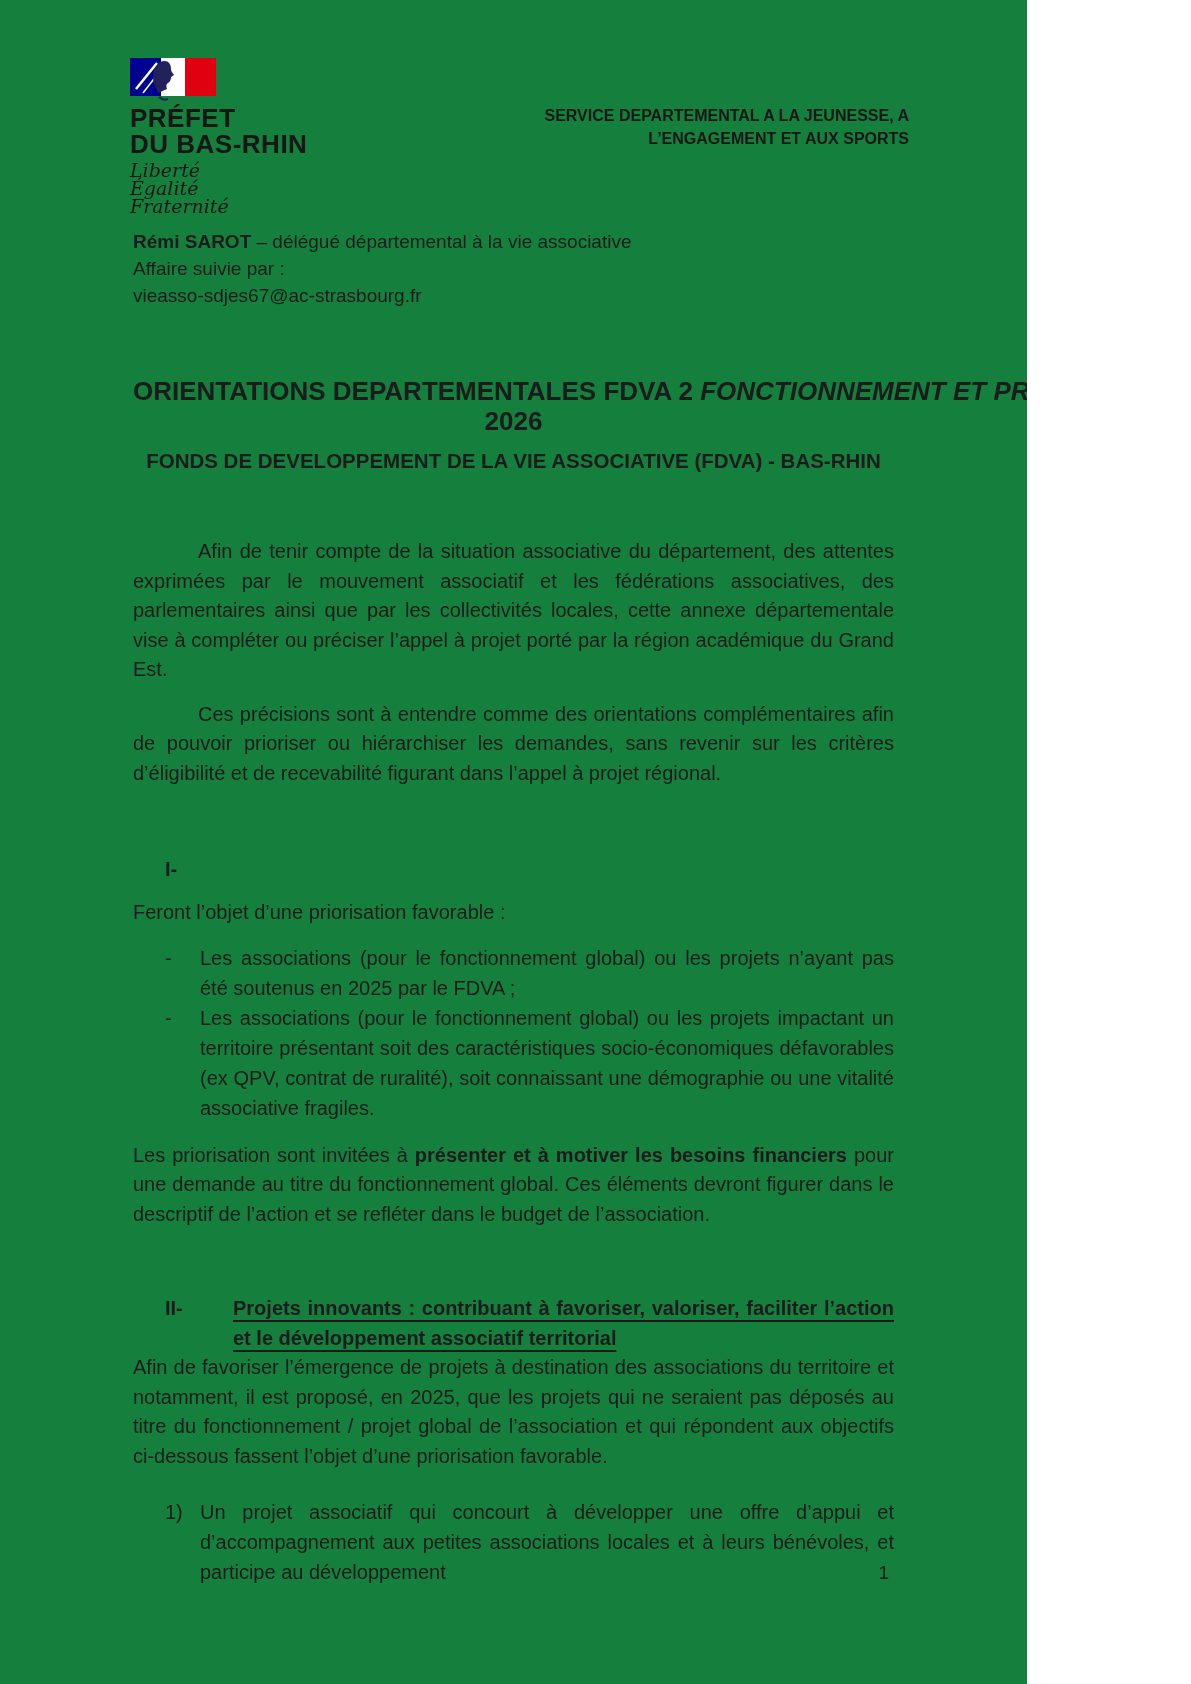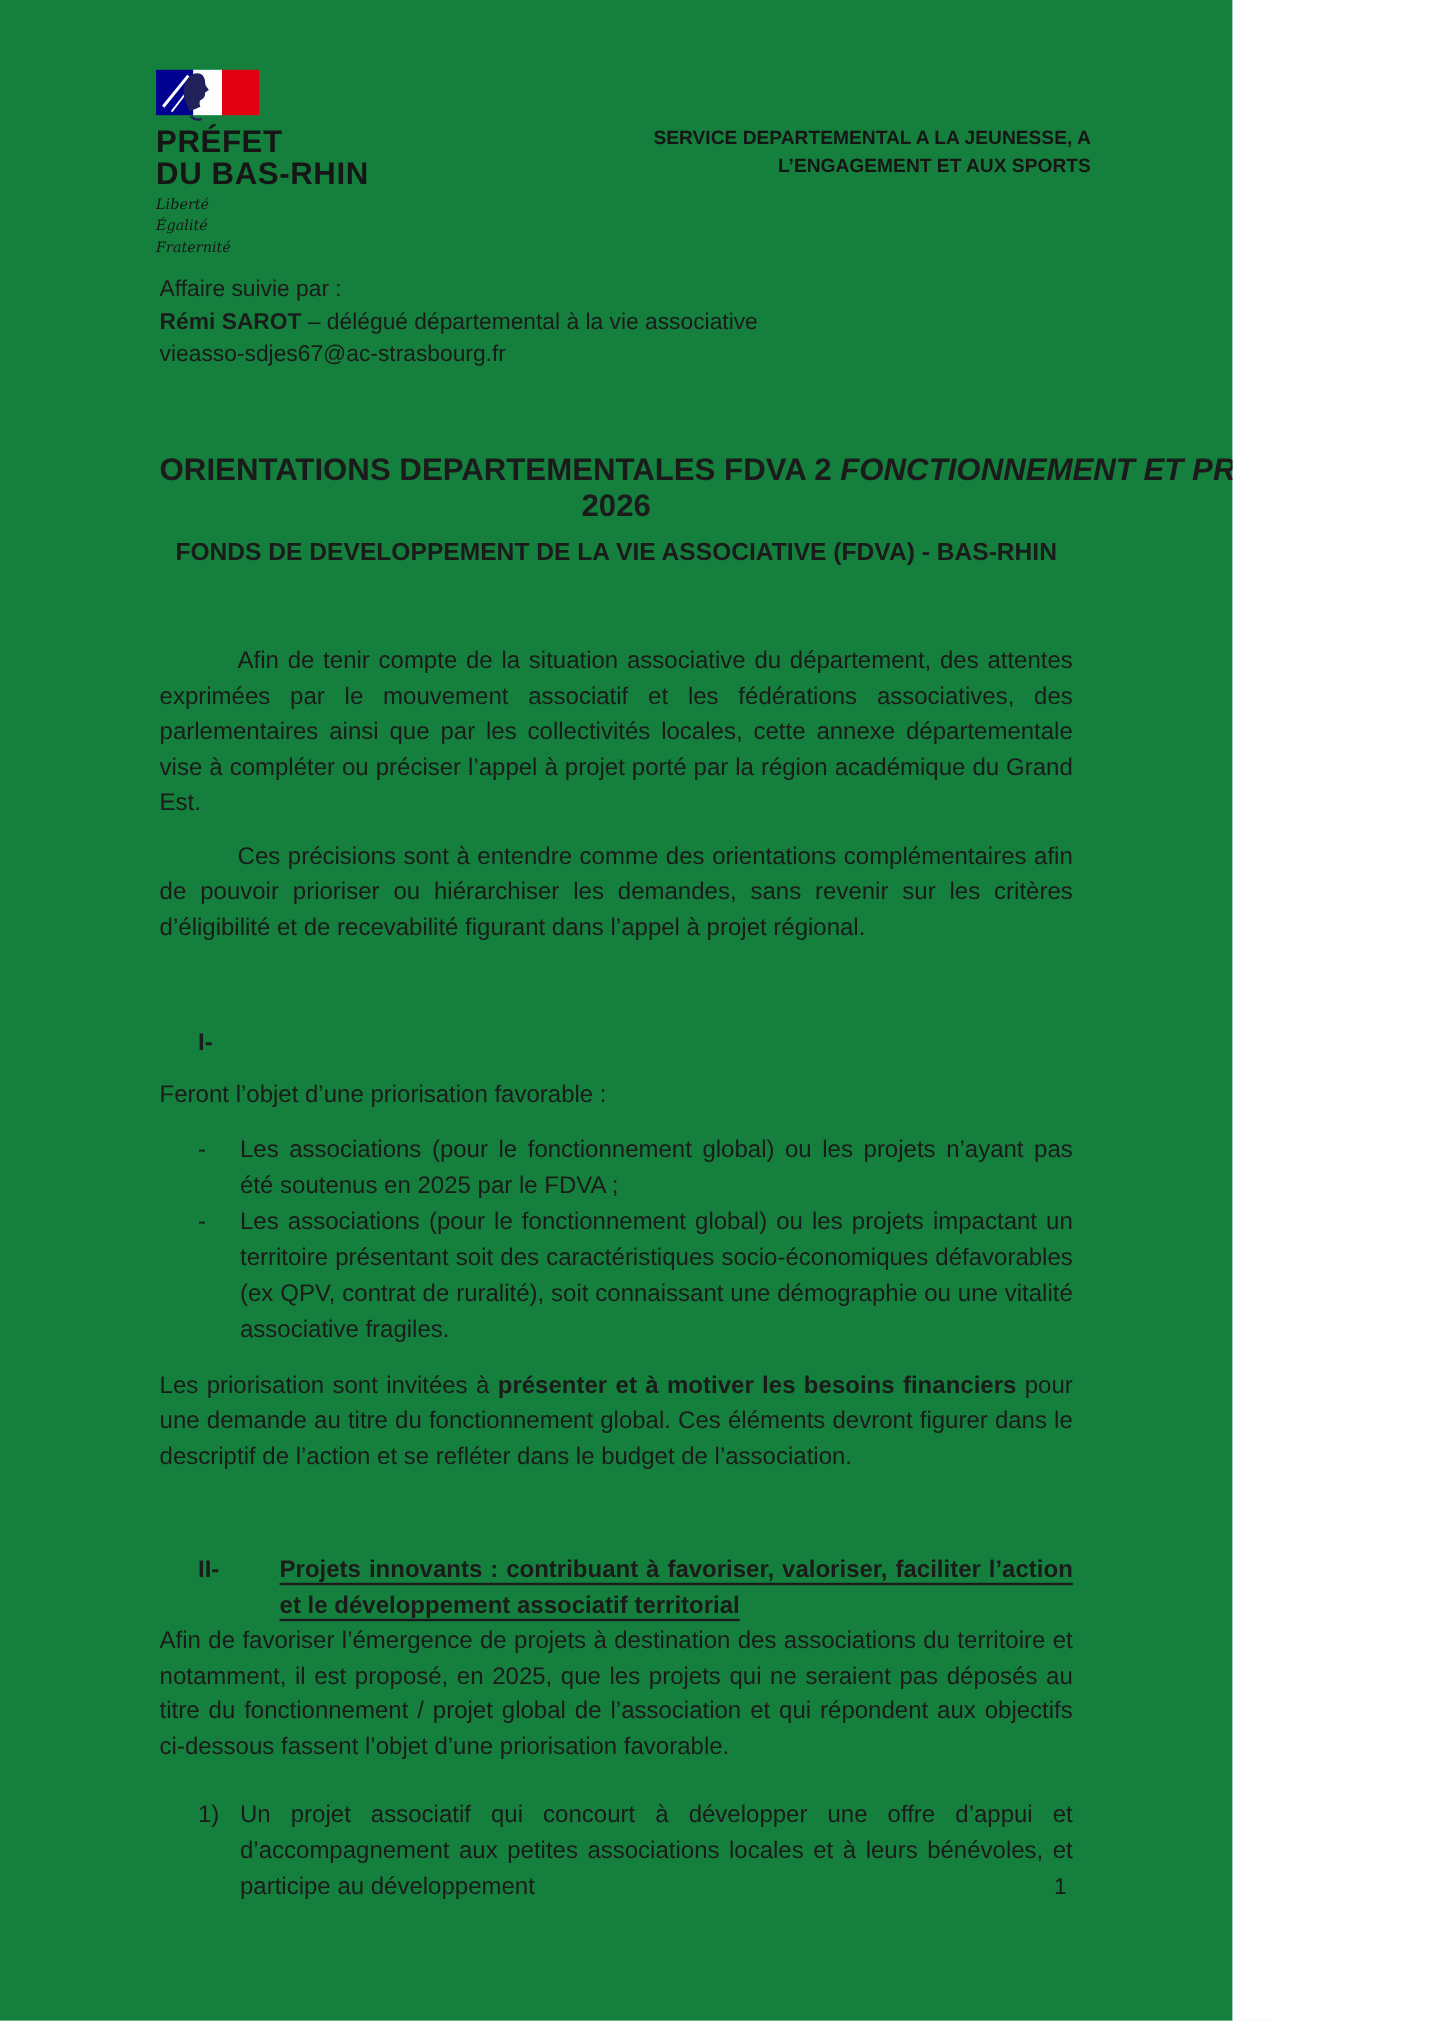--- a/index.html
+++ b/index.html
@@ -9,21 +9,21 @@
     height: 1684px;
     background: #15803d;
     overflow: hidden;
     font-family: "Liberation Sans", sans-serif;
     color: #1b1b1b;
   }
   
   .gov-block { position: absolute; left: 130px; top: 58px; }
   .gov-flag { display: block; }
   .gov-name { font-size: 26px; font-weight: bold; line-height: 26px; letter-spacing: 0.5px; color: #161616; margin-top: 3px; }
-  .motto { font-family: "DejaVu Serif", serif; font-style: italic; font-size: 12px; line-height: 18px; margin-top: 4px; color: #161616; }
+  .motto { font-family: "DejaVu Serif", serif; font-style: italic; font-size: 19px; line-height: 18px; margin-top: 4px; color: #161616; }
   .service-block {
     position: absolute; top: 104px; right: 118px;
     text-align: right; font-size: 16px; font-weight: bold; line-height: 23px; color: #161616;
   }
   
   .contact { position: absolute; left: 133px; top: 228px; font-size: 19px; line-height: 27px; }
   .b { font-weight: bold; }
   .i { font-style: italic; }
   
   .doc-body { position: absolute; left: 133px; right: 133px; top: 376px; font-size: 20px; line-height: 29.5px; }
@@ -67,22 +67,22 @@
       <div>Fraternité</div>
     </div>
   </div>
 
   <div class="service-block">
     <div>SERVICE DEPARTEMENTAL A LA JEUNESSE, A</div>
     <div>L’ENGAGEMENT ET AUX SPORTS</div>
   </div>
 
   <div class="contact">
+    <div><span class="b">Rémi SAROT</span><span> – délégué départemental à la vie associative</span></div>
     <div>Affaire suivie par :</div>
-    <div><span class="b">Rémi SAROT</span><span> – délégué départemental à la vie associative</span></div>
     <div>vieasso-sdjes67@ac-strasbourg.fr</div>
   </div>
 
   <div class="doc-body">
 
     <div class="title-block">
       <div class="title-line1"><span>ORIENTATIONS DEPARTEMENTALES FDVA 2 </span><span class="i">FONCTIONNEMENT ET PROJETS INNOVANTS</span></div>
       <div>2026</div>
     </div>
 

